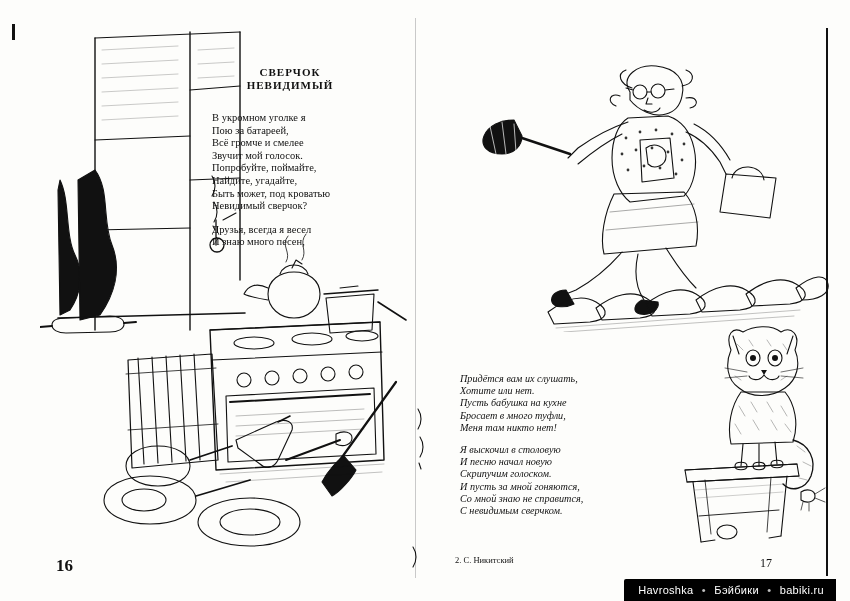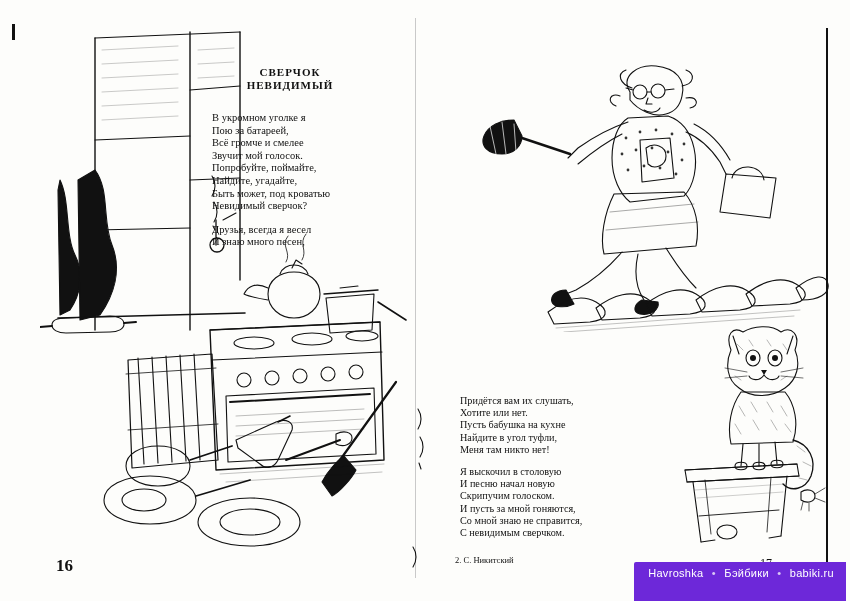--- a/index.html
+++ b/index.html
@@ -63,48 +63,49 @@
     left:56px;top:556px;
     font-size:17px;
     font-weight:bold;
     font-family:"Liberation Serif", serif;
   }
 
   
   .right-page{position:absolute;left:415px;top:0;width:435px;height:601px;}
   .poem-block-right{
     position:absolute;
-    left:45px;top:395px;
+    left:45px;top:373px;
     font-size:10.2px;
     line-height:12.2px;
+    font-style:italic;
   }
   .poem-block-right .stanza{margin-bottom:10px;}
   .folio-right{
     position:absolute;
     right:78px;top:556px;
     font-size:12px;
     font-weight:normal;
     margin-left:20px;
   }
   .signature{
     position:absolute;
     left:40px;top:555px;
     font-size:8.5px;
     font-family:Liberation Serif, serif;
   }
 
   
   .watermark{
     position:absolute;
-    right:4px;bottom:0;
-    background:#6d28d9;
+    right:14px;bottom:0;
+    background:#000000;
     color:#ffffff;
     font-family:"Liberation Sans", sans-serif;
     font-size:11px;
-    padding:5px 12px 22px 14px;
+    padding:5px 12px 5px 14px;
     letter-spacing:.3px;
     border-top-left-radius:2px;
   }
   .watermark .sep{opacity:.75;margin:0 5px;}
 
   
   svg.art{position:absolute;display:block;}
   .ink{stroke:#111;fill:none;stroke-linecap:round;stroke-linejoin:round;}
   .fillink{fill:#111;stroke:none;}
 </style>
@@ -357,21 +358,21 @@
       <g class="ink" stroke-width="1.1">
           <path d="M8 2 C12 8 12 16 8 22"></path>
         </g>
     </svg>
 
     <div class="poem-block-right">
       <div class="stanza">
         <div class="line">Придётся вам их слушать,</div>
         <div class="line">Хотите или нет.</div>
         <div class="line">Пусть бабушка на кухне</div>
-        <div class="line">Найдите в угол туфли,</div>
+        <div class="line">Бросает в много туфли,</div>
         <div class="line">Меня там никто нет!</div>
       </div>
       <div class="stanza">
         <div class="line">Я выскочил в столовую</div>
         <div class="line">И песню начал новую</div>
         <div class="line">Скрипучим голоском.</div>
         <div class="line">И пусть за мной гоняются,</div>
         <div class="line">Со мной знаю не справится,</div>
         <div class="line">С невидимым сверчком.</div>
       </div>

